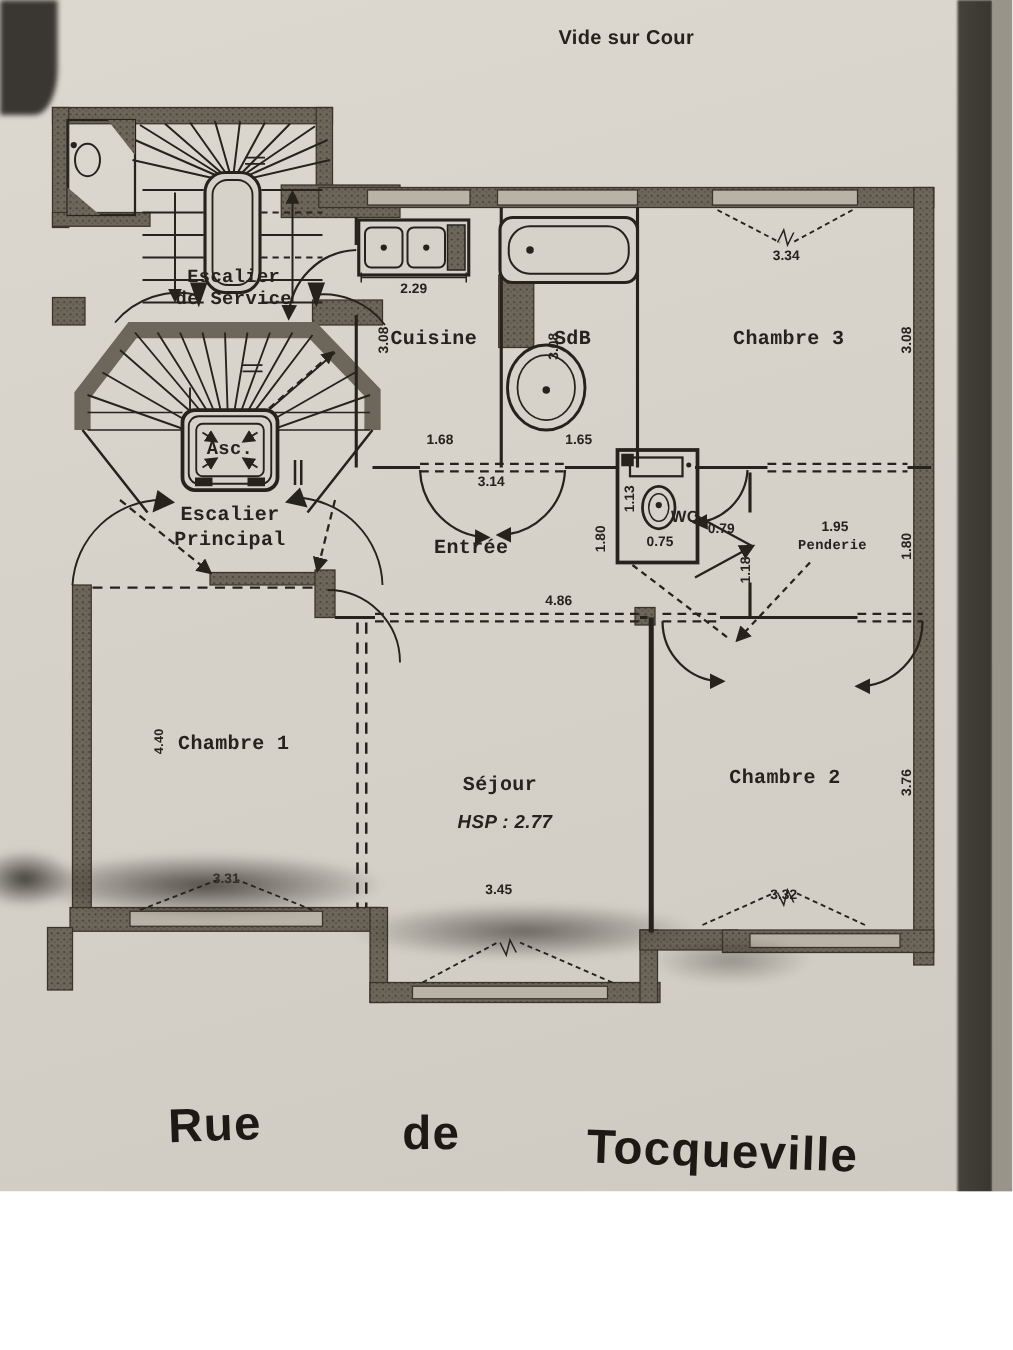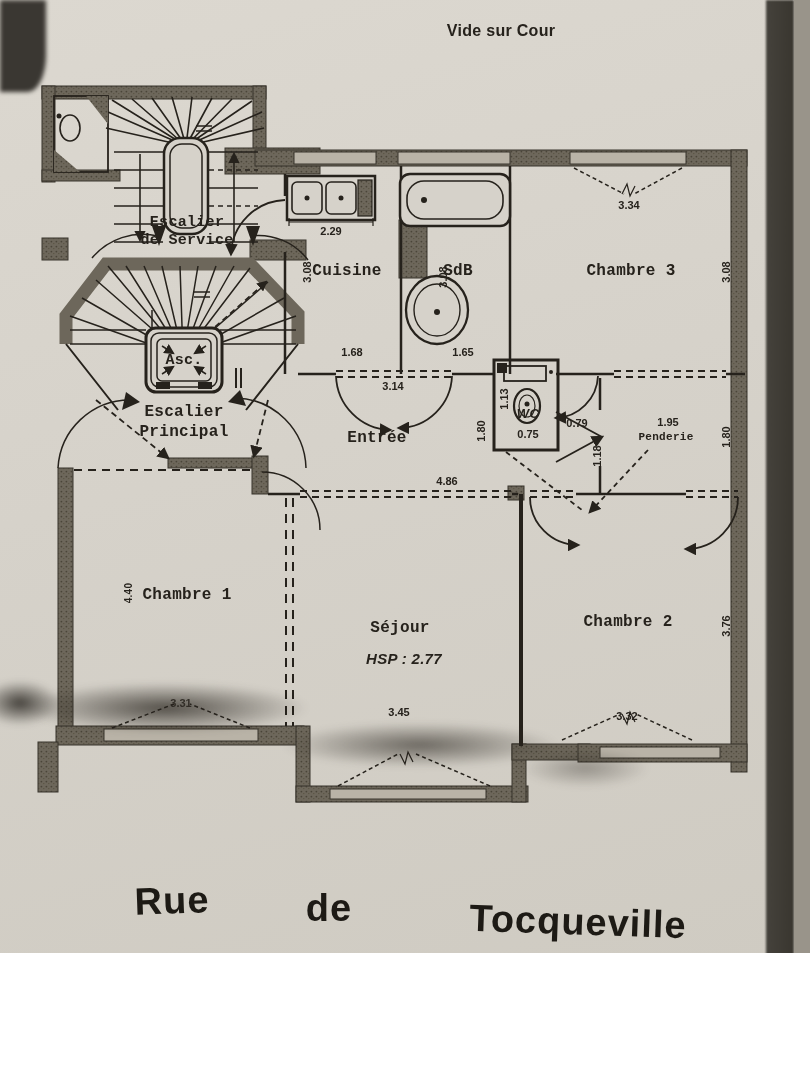--- a/index.html
+++ b/index.html
@@ -208,21 +208,21 @@
 
   <div class="lbl room" style="left:347px;top:271px;">Cuisine</div>
   <div class="lbl room" style="left:458px;top:271px;">SdB</div>
   <div class="lbl room" style="left:631px;top:271px;">Chambre 3</div>
 
   <div class="lbl room" style="left:184px;top:360px;font-size:15px;">Asc.</div>
   <div class="lbl room" style="left:184px;top:412px;">Escalier</div>
   <div class="lbl room" style="left:184px;top:432px;">Principal</div>
 
   <div class="lbl room" style="left:377px;top:438px;">Entrée</div>
-  <div class="lbl small" style="left:528px;top:413px;font-style:italic;">WC</div>
+  <div class="lbl small" style="left:548px;top:413px;">WC</div>
   <div class="lbl room" style="left:666px;top:437px;font-size:11px;">Penderie</div>
 
   <div class="lbl room" style="left:187px;top:595px;">Chambre 1</div>
   <div class="lbl room" style="left:400px;top:628px;">Séjour</div>
   <div class="lbl ital" style="left:404px;top:658px;">HSP : 2.77</div>
   <div class="lbl room" style="left:628px;top:622px;">Chambre 2</div>
 
   <div class="lbl dim" style="left:331px;top:231px;">2.29</div>
   <div class="lbl dim rot" style="left:307px;top:272px;">3.08</div>
   <div class="lbl dim rot" style="left:443px;top:277px;">3.08</div>
@@ -239,21 +239,21 @@
   <div class="lbl dim rot" style="left:597px;top:456px;">1.18</div>
   <div class="lbl dim rot" style="left:726px;top:437px;">1.80</div>
   <div class="lbl dim" style="left:447px;top:481px;">4.86</div>
   <div class="lbl tiny rot" style="left:128px;top:593px;">4.40</div>
   <div class="lbl dim faded" style="left:181px;top:703px;">3.31</div>
   <div class="lbl dim" style="left:399px;top:712px;">3.45</div>
   <div class="lbl dim" style="left:627px;top:716px;">3.32</div>
   <div class="lbl dim rot" style="left:726px;top:626px;">3.76</div>
 
   <div class="lbl street" style="left:172px;top:901px;transform:translate(-50%,-50%) rotate(-2deg);">Rue</div>
-  <div class="lbl street" style="left:329px;top:908px;text-align:right;">de</div>
+  <div class="lbl street" style="left:345px;top:908px;text-align:right;">de</div>
   <div class="lbl street" style="left:578px;top:922px;transform:translate(-50%,-50%) rotate(2deg);">Tocqueville</div>
 
   <div class="smudge" style="left:20px;top:682px;width:290px;height:52px;background:radial-gradient(ellipse at center,rgba(40,36,30,.75),rgba(40,36,30,0) 70%);"></div>
   <div class="smudge" style="left:280px;top:722px;width:280px;height:46px;background:radial-gradient(ellipse at center,rgba(40,36,30,.6),rgba(40,36,30,0) 70%);"></div>
   <div class="smudge" style="left:-20px;top:680px;width:80px;height:46px;background:radial-gradient(ellipse at center,rgba(30,27,22,.8),rgba(30,27,22,0) 70%);"></div>
   <div class="smudge" style="left:520px;top:748px;width:130px;height:40px;background:radial-gradient(ellipse at center,rgba(40,36,30,.35),rgba(40,36,30,0) 70%);"></div>
   <div class="edge" style="left:0;top:0;width:46px;height:92px;background:#3a3732;border-radius:0 0 40% 0;filter:blur(2px);"></div>
   <div class="edge" style="left:766px;top:0;width:28px;height:1080px;background:linear-gradient(90deg,#45423c,#39362f);filter:blur(1px);"></div>
   <div class="edge" style="left:794px;top:0;width:16px;height:1080px;background:#99948a;"></div>
   <div class="edge" style="left:0;top:1068px;width:370px;height:12px;background:#3a3732;filter:blur(2px);"></div>

